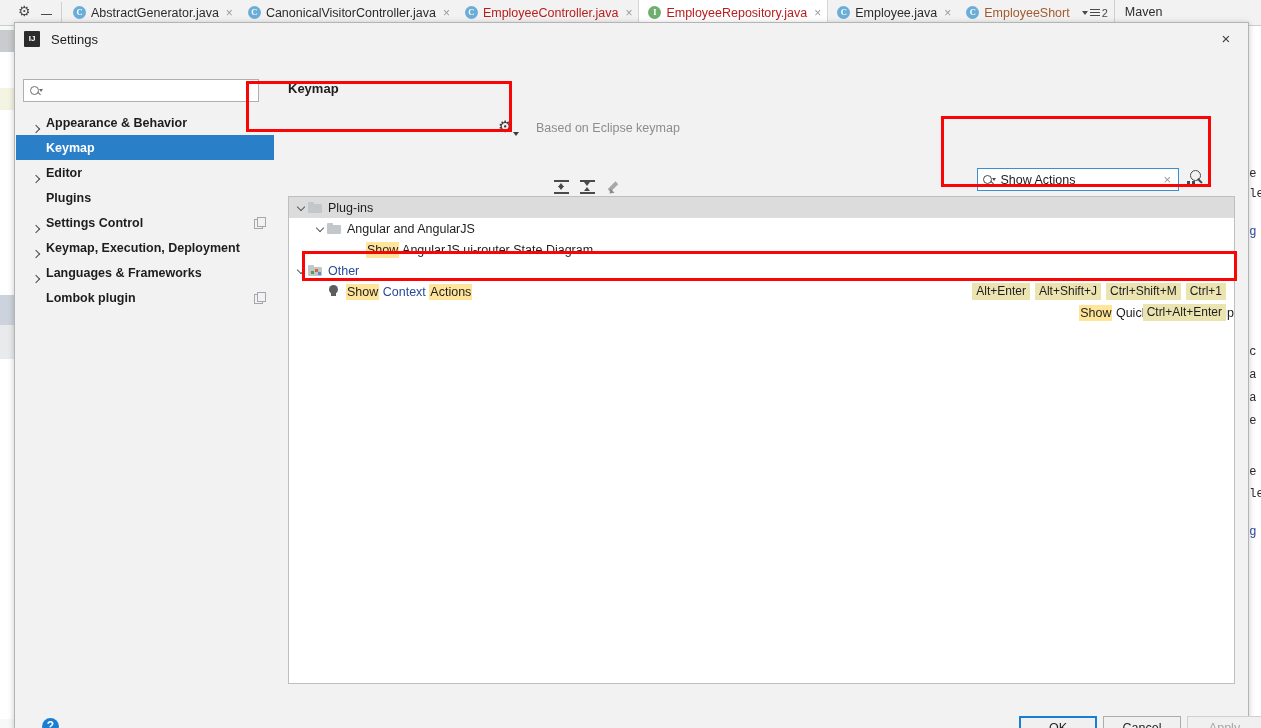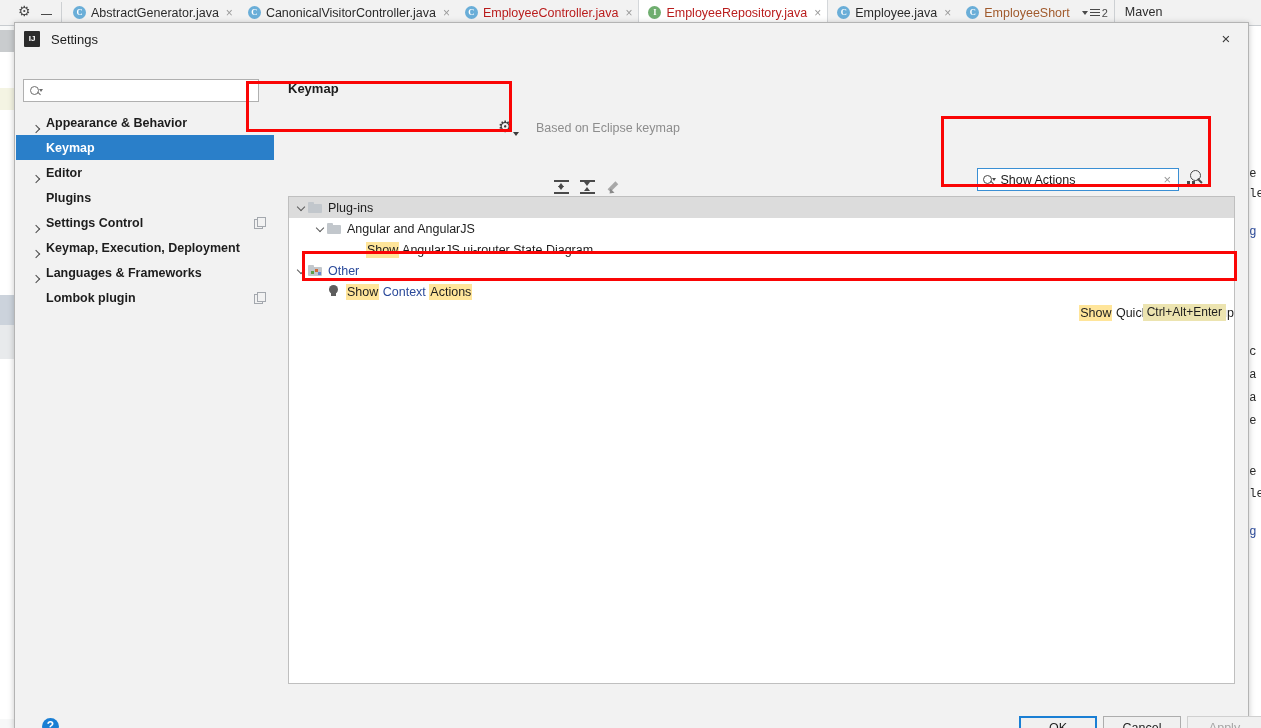--- a/index.html
+++ b/index.html
@@ -912,20 +912,26 @@
           </span>
           <span><span class="blue-txt">Other</span></span>
         </div>
         <div class="tree-row" style="padding-left: 25px;">
           <span class="tw-chev"></span>
           <span class="bulb-ico">
             <span class="glass"></span>
             <span class="base"></span>
           </span>
           <span><span class="hl">Show</span><span> </span><span class="blue-txt">Context</span><span> </span><span class="hl">Actions</span></span>
+          <span class="tree-shortcuts">
+            <span class="sc-chip">Alt+Enter</span>
+            <span class="sc-chip">Alt+Shift+J</span>
+            <span class="sc-chip">Ctrl+Shift+M</span>
+            <span class="sc-chip">Ctrl+1</span>
+          </span>
         </div>
         <div class="tree-row" style="padding-left: 25px; justify-content: flex-end;">
           <span class="tw-chev"></span>
           <span style="display: inline-block; width: 20px; flex: 0 0 20px;"></span>
           <span><span class="hl">Show</span><span> Quick </span><span class="hl">Actions</span><span> Popup</span></span>
           <span class="tree-shortcuts">
             <span class="sc-chip">Ctrl+Alt+Enter</span>
           </span>
         </div>
       </div>

